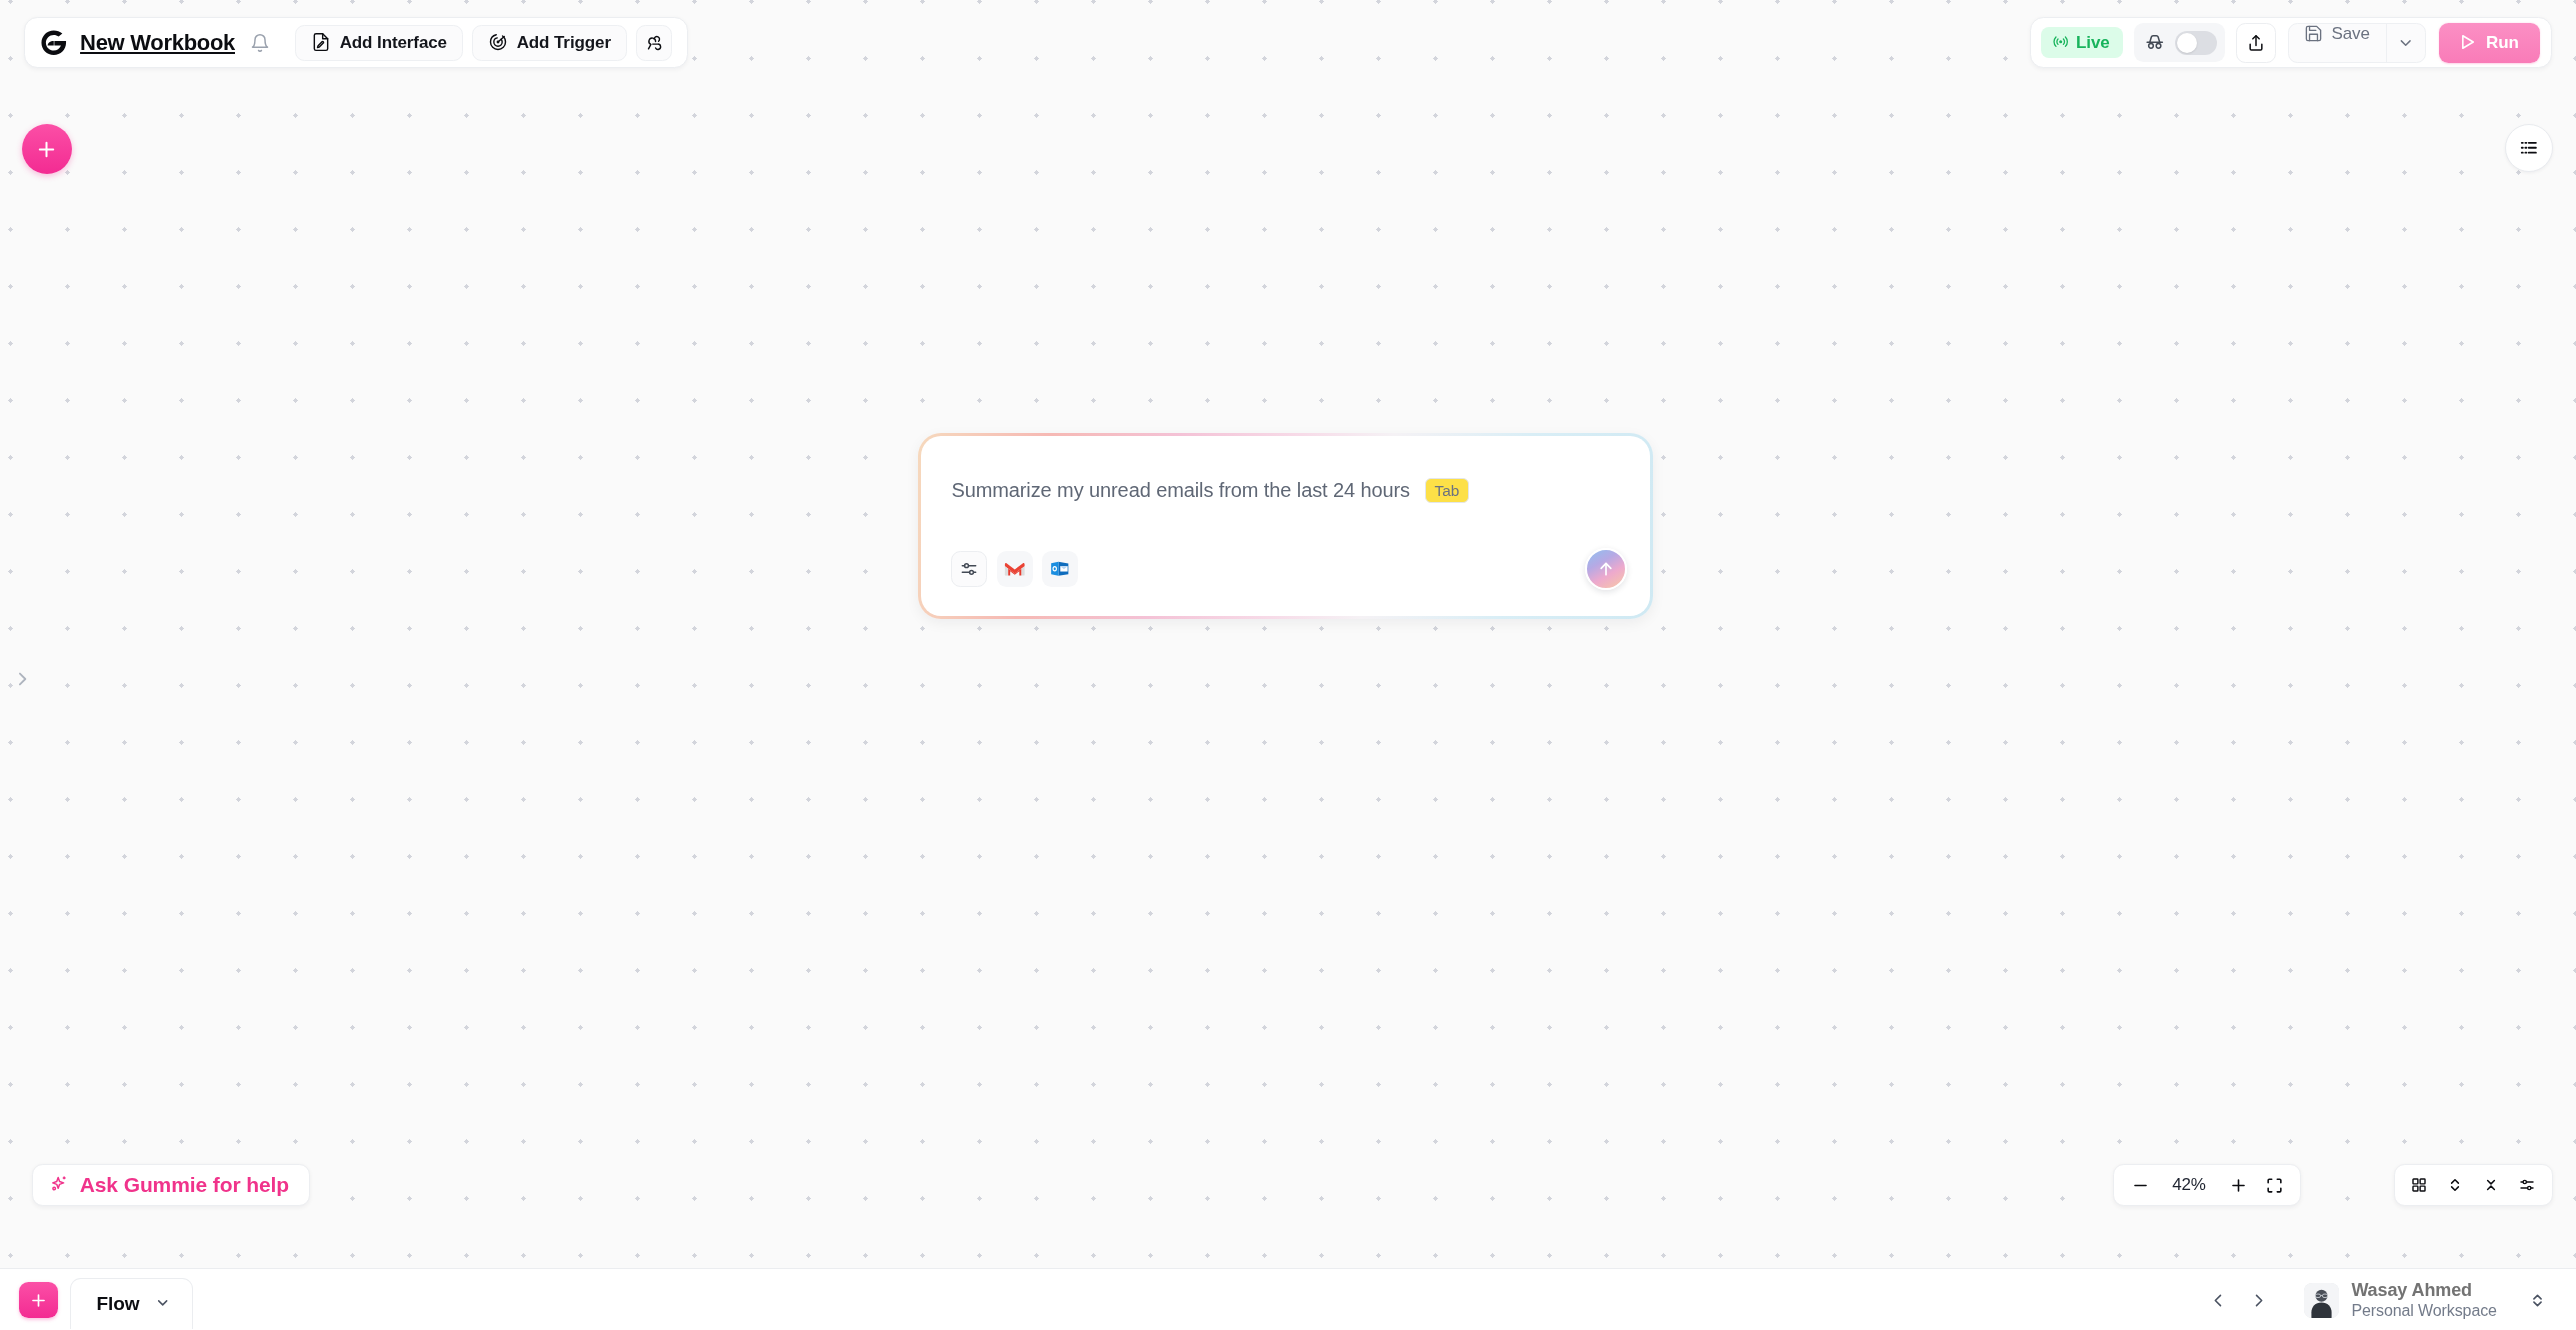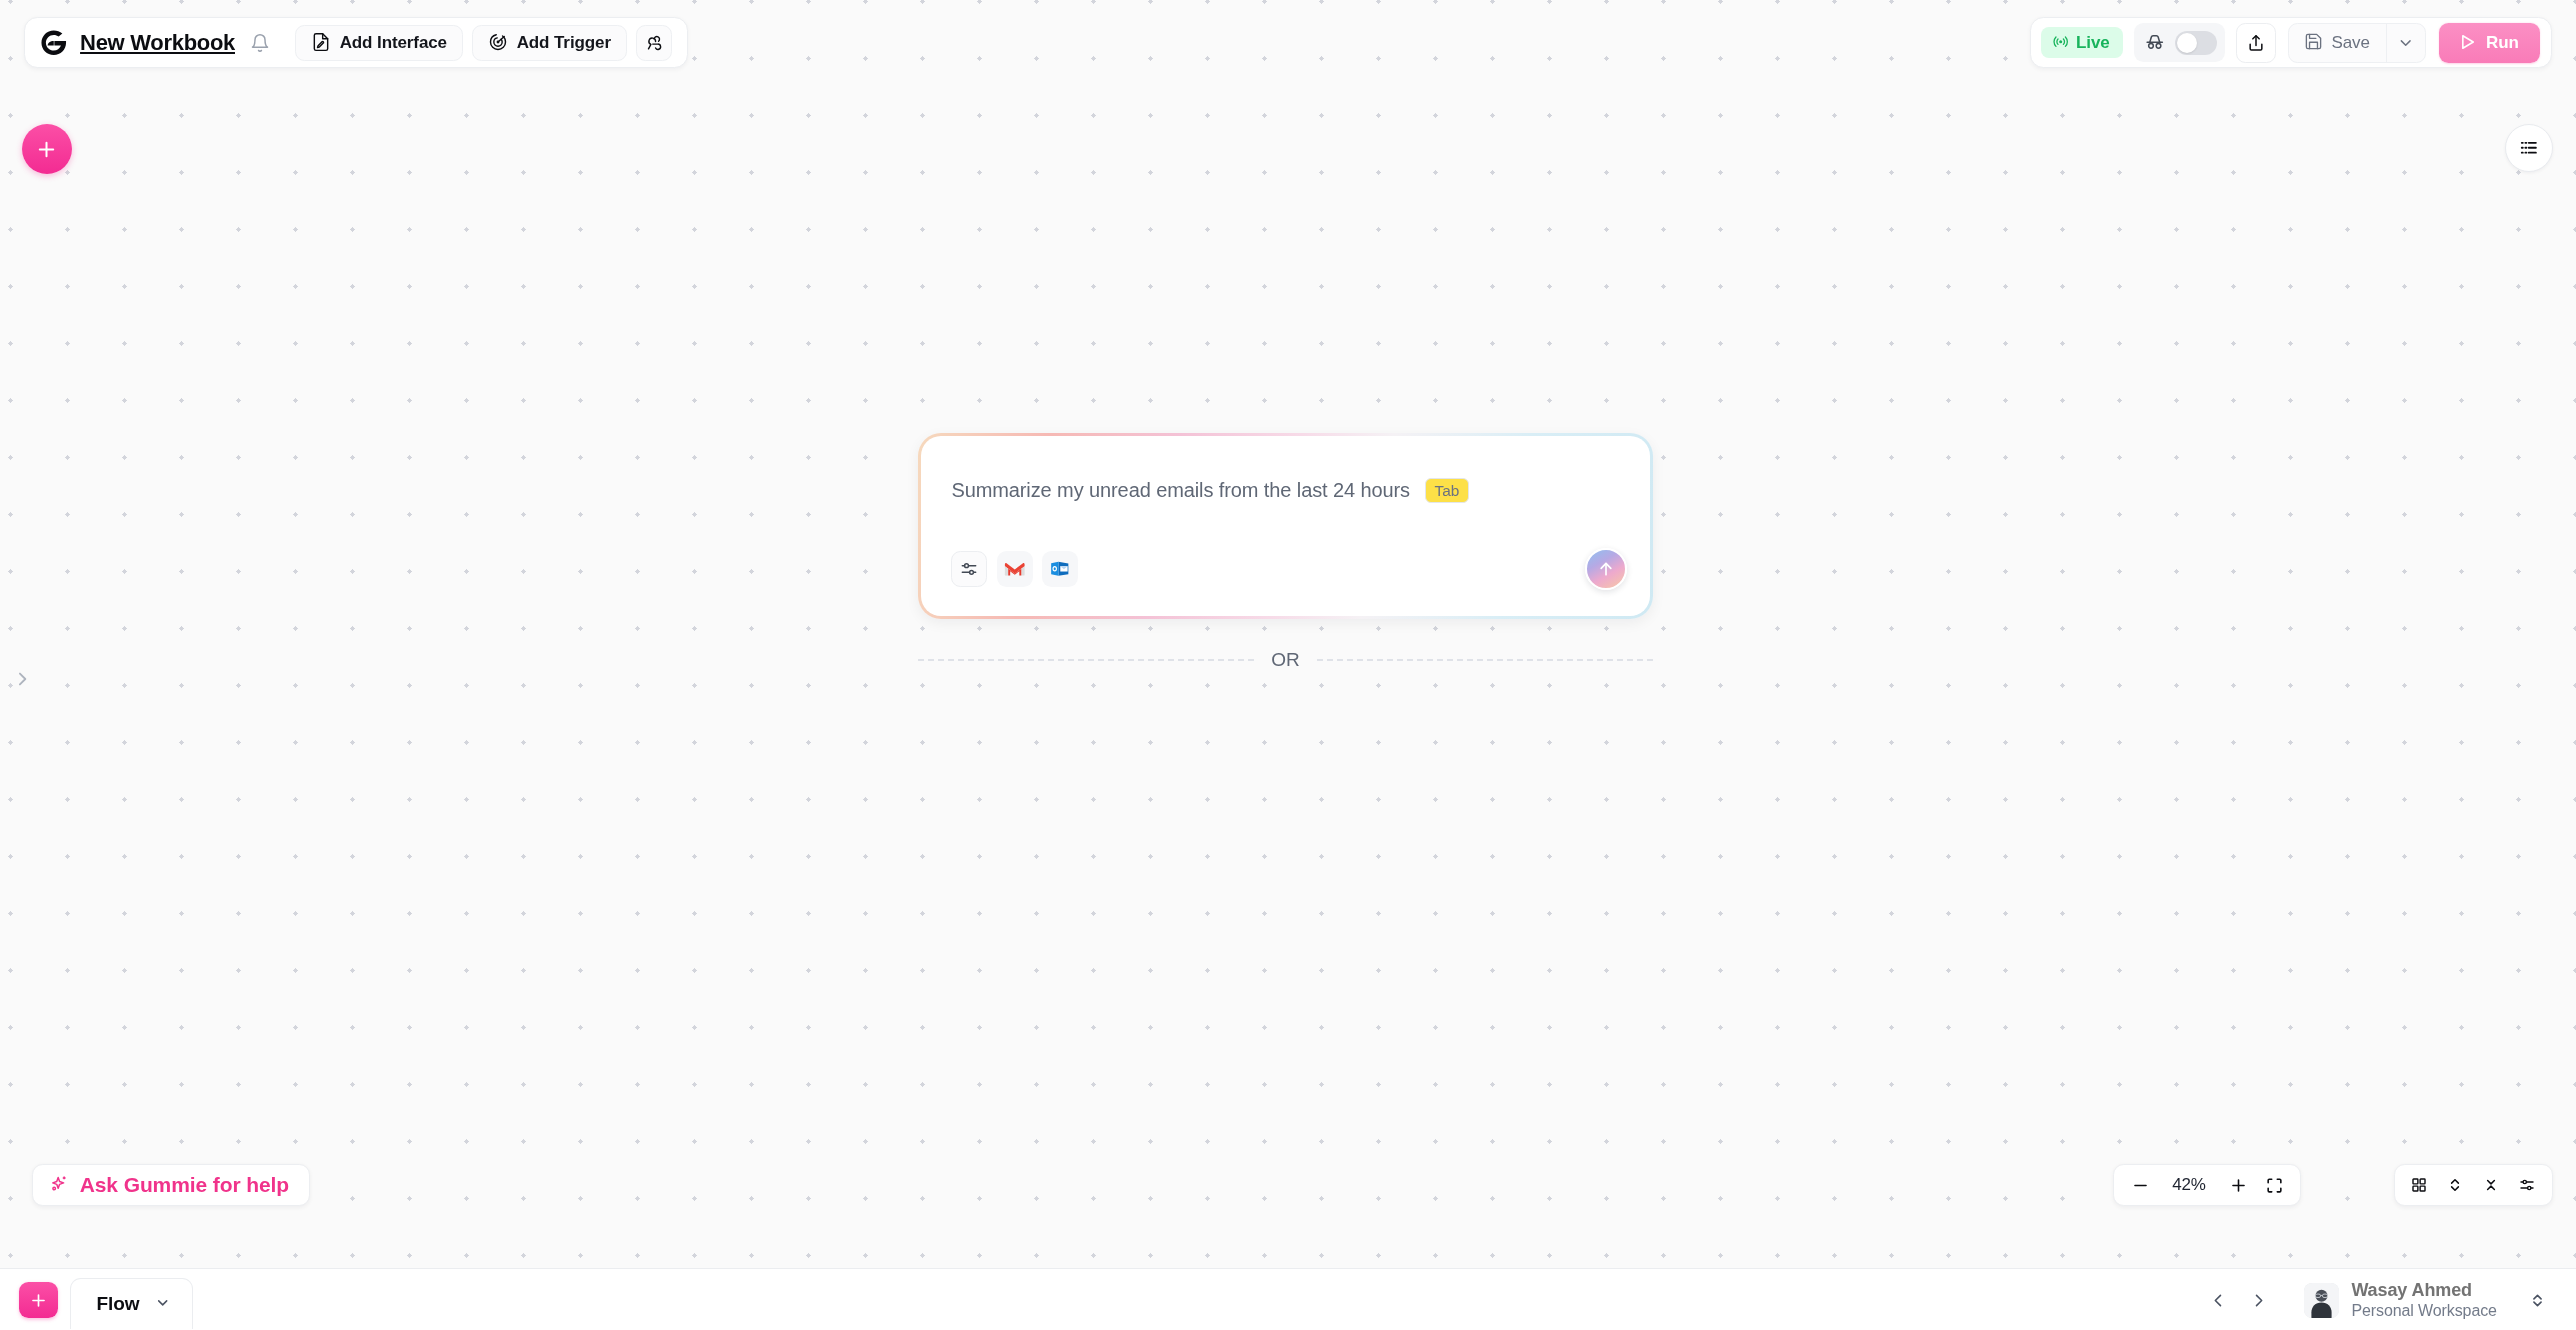--- a/index.html
+++ b/index.html
@@ -165,21 +165,21 @@
     display: flex;
     align-items: center;
     height: 40px;
     background: #fbfbfc;
     border: 1px solid #eef0f3;
     border-radius: 9.4px;
     margin-right: 13.4px;
     overflow: hidden;
   }
   #save-btn {
-    display: flex; align-items: center; gap: 8.7px;
+    display: flex; gap: 8.7px;
     height: 100%;
     padding: 0 16px 0 14.8px;
     cursor: pointer;
   }
   #save-btn .lbl {
     font-size: 17px;
     font-weight: 500;
     color: #6b7280;
     letter-spacing: -0.1px;
   }
@@ -731,25 +731,20 @@
             <svg width="20" height="20" viewBox="0 0 24 24" fill="none" stroke="#ffffff" stroke-width="2" stroke-linecap="round" stroke-linejoin="round">
               <path d="M12 19V5.5"></path>
               <polyline points="6.2 11.2 12 5.2 17.8 11.2"></polyline>
             </svg>
           </div>
         </div>
 
       </div>
     </div>
 
-    <div id="or-row">
-      <span class="dash-line"></span>
-      <span id="or-label">OR</span>
-      <span class="dash-line"></span>
-    </div>
 
     <div id="start-options">
 
 
 
     </div>
   </div>
 
   <div id="ask-gummie">
     <span>

